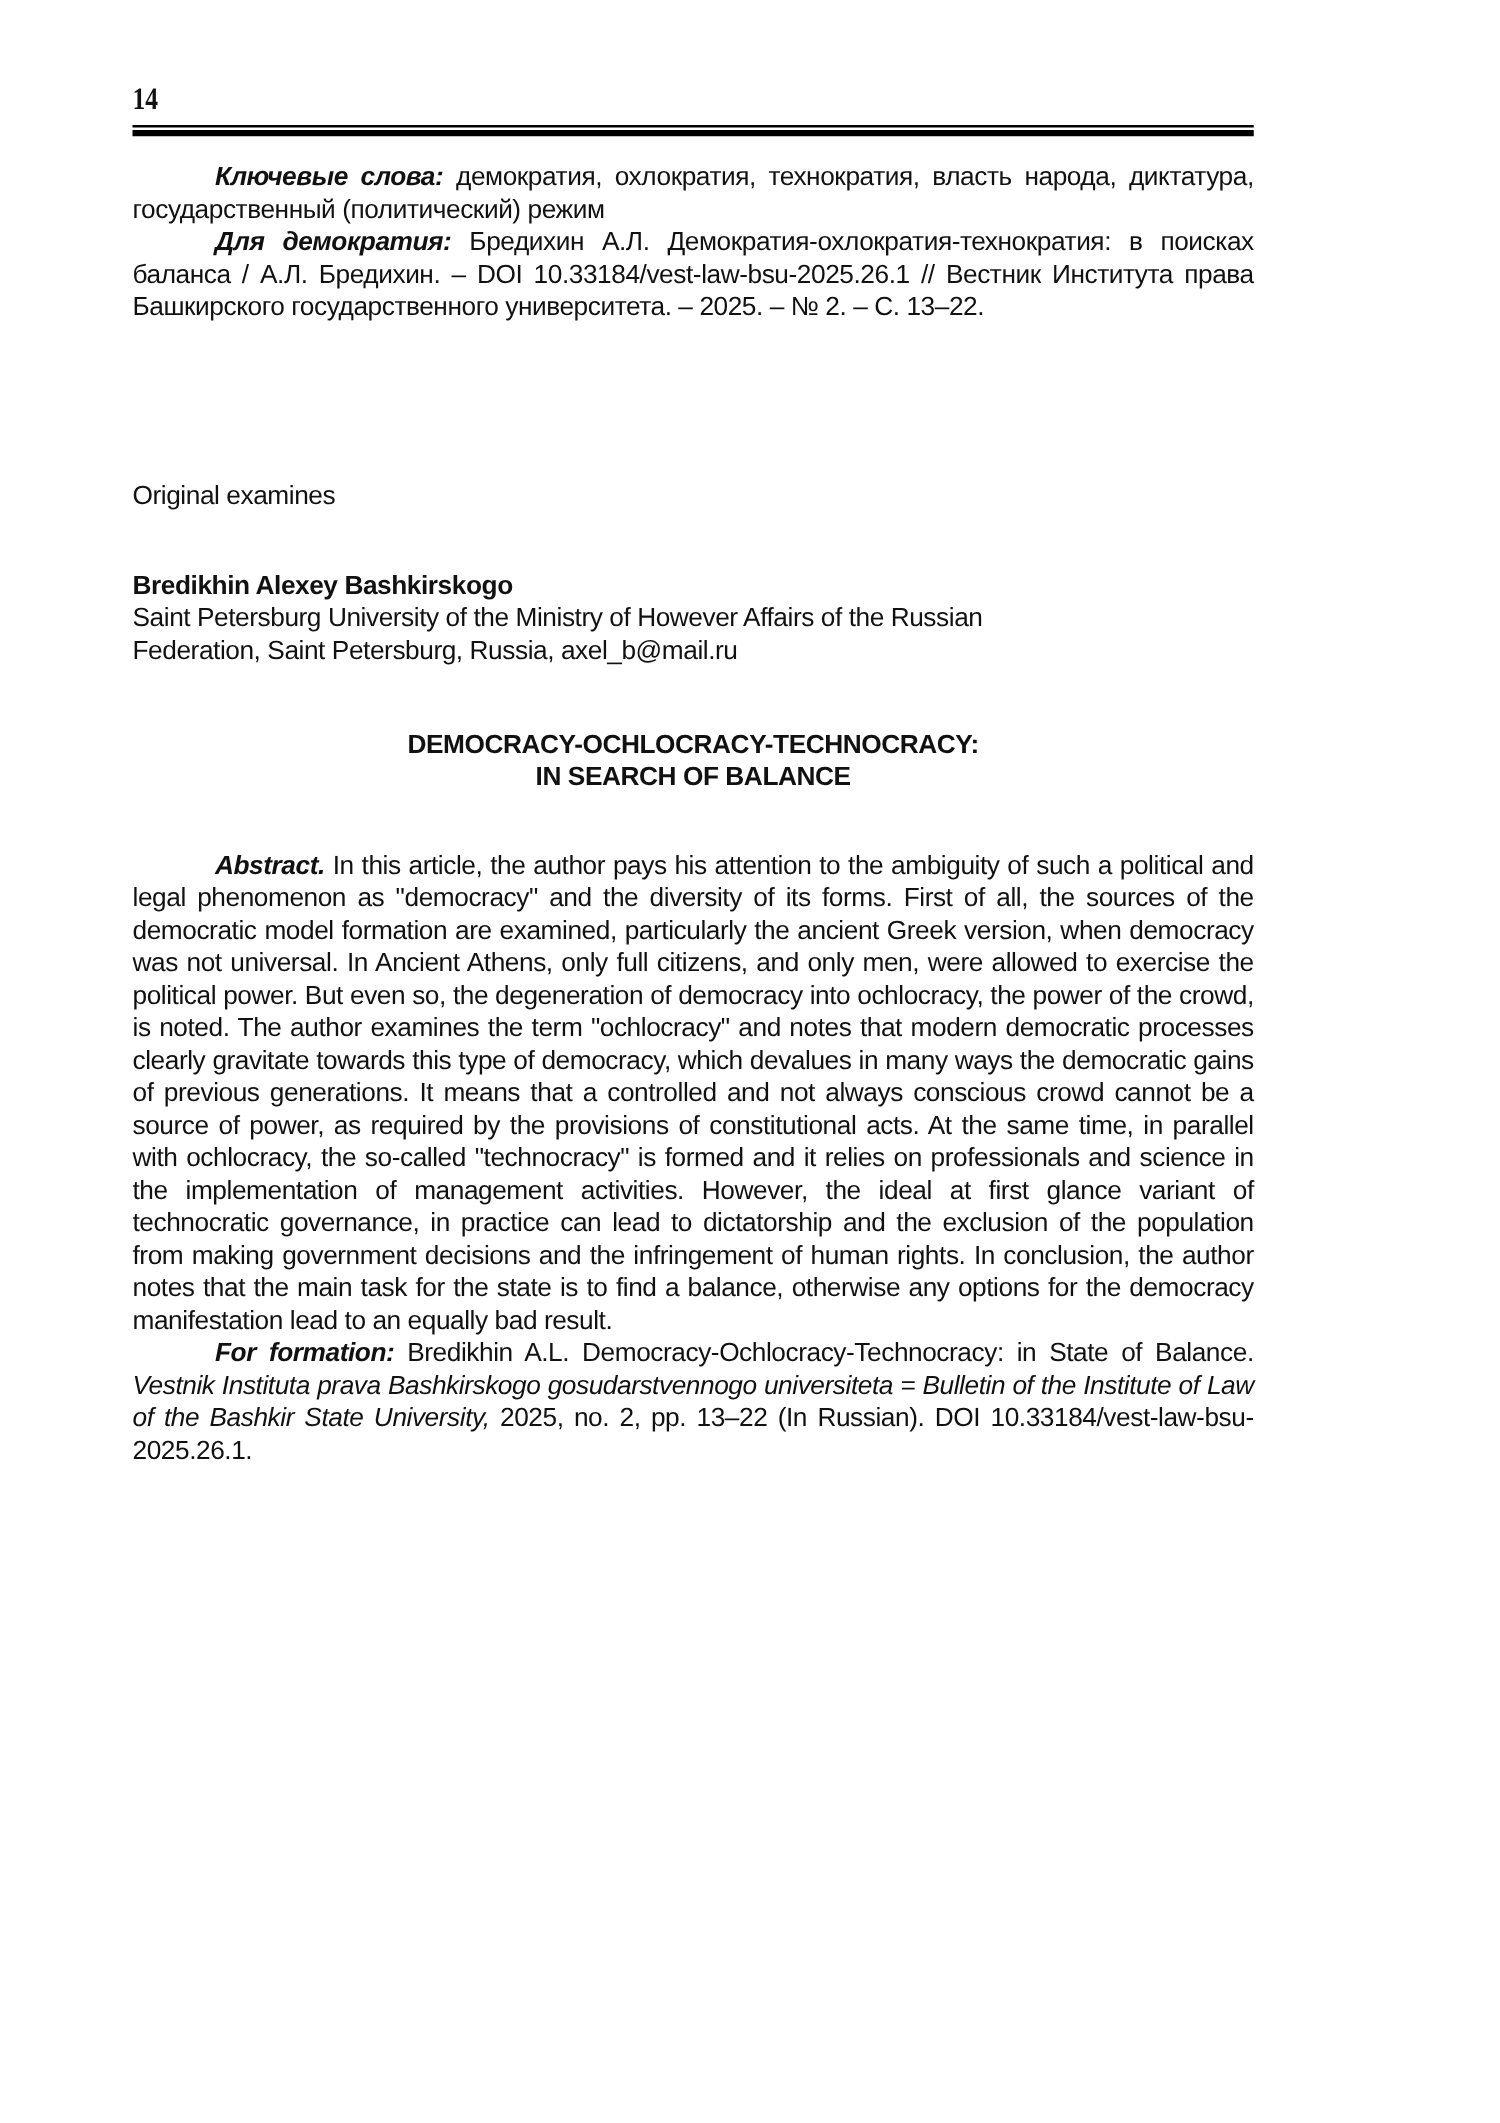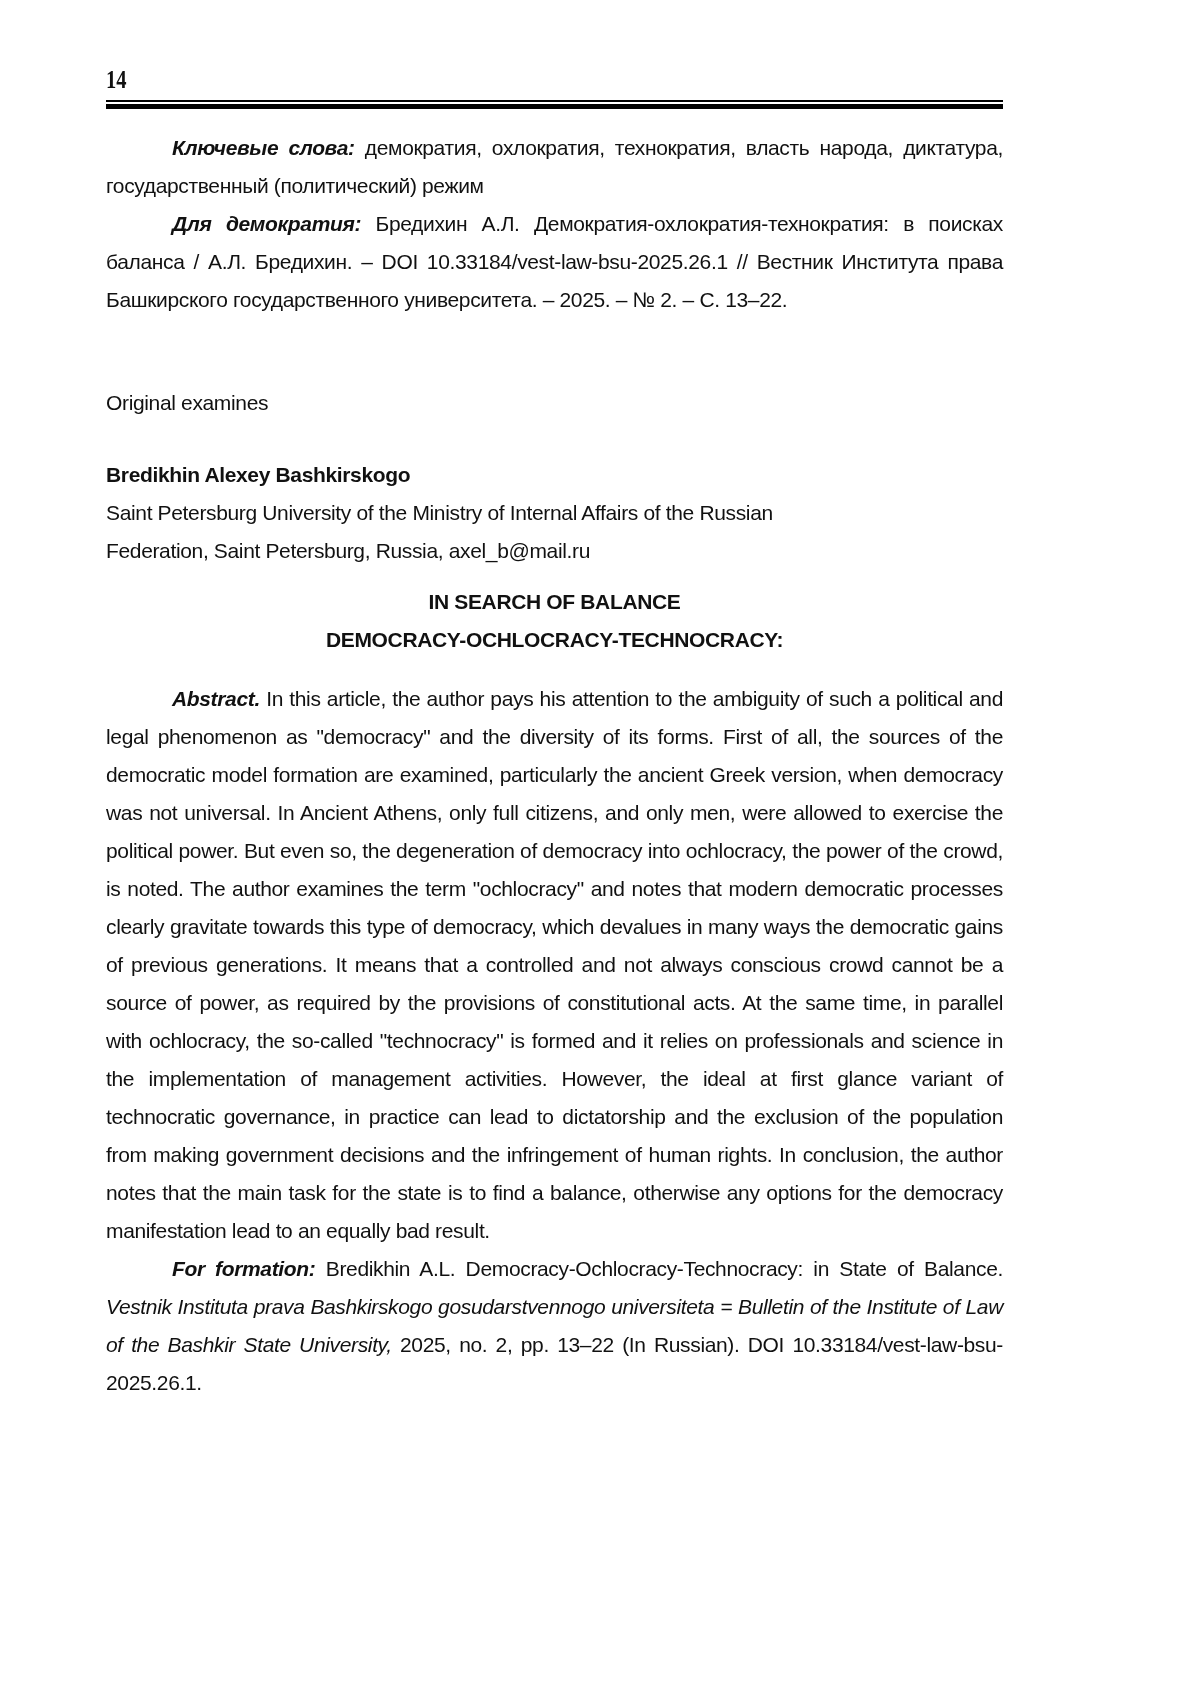--- a/index.html
+++ b/index.html
@@ -1,20 +1,20 @@
 <!DOCTYPE html>
 <html><head>
 <meta charset="utf-8">
 <style>
   html, body { margin:0; padding:0; background:#ffffff; }
   body { width:1200px; height:1698px; position:relative; overflow:hidden; color:#111; }
   .page-num { position:absolute; left:106px; top:66px; font-family:"Liberation Serif", serif; font-weight:bold; font-size:25px; transform:scaleX(0.82); transform-origin:left top; }
   .rule-thin { position:absolute; left:106px; top:100px; width:897px; height:2px; background:#000; }
   .rule-thick { position:absolute; left:106px; top:104px; width:897px; height:5px; background:#000; }
-  .block { position:absolute; left:106px; width:897px; font-family:"Liberation Sans", sans-serif; font-size:22.5px; line-height:38px; }
+  .block { position:absolute; left:106px; width:897px; font-family:"Liberation Sans", sans-serif; font-size:22.5px; line-height:26px; }
   .para { text-align:justify; text-align-last:left; margin:0; }
   .indent { text-indent:66px; }
   .b { font-weight:bold; }
   .i { font-style:italic; }
   .center { text-align:center; font-weight:bold; }
   
   .sq { font-size:21px; letter-spacing:-0.35px; word-spacing:0px; }
 </style>
 </head>
 <body>
@@ -29,27 +29,27 @@
   </p>
   <p class="para indent">
     <span class="b i">Для демократия:</span><span> Бредихин А.Л. Демократия-охлократия-технократия: в поисках баланса / А.Л. Бредихин. – DOI 10.33184/vest-law-bsu-2025.26.1 // Вестник Института права Башкирского государственного университета. – 2025. – № 2. – С. 13–22.</span>
   </p>
 </div>
 
 <div class="block sq" style="top:384px;">Original examines</div>
 
 <div class="block sq" style="top:456px;">
   <div class="b">Bredikhin Alexey Bashkirskogo</div>
-  <div>Saint Petersburg University of the Ministry of Internal Affairs of the Russian</div>
+  <div>Saint Petersburg University of the Ministry of However Affairs of the Russian</div>
   <div>Federation, Saint Petersburg, Russia, axel_b@mail.ru</div>
 </div>
 
 <div class="block sq center" style="top:583px;">
+  <div>DEMOCRACY-OCHLOCRACY-TECHNOCRACY:</div>
   <div>IN SEARCH OF BALANCE</div>
-  <div>DEMOCRACY-OCHLOCRACY-TECHNOCRACY:</div>
 </div>
 
 <div class="block sq" style="top:680px;">
   <p class="para indent">
     <span class="b i">Abstract.</span><span> In this article, the author pays his attention to the ambiguity of such a political and legal phenomenon as "democracy" and the diversity of its forms. First of all, the sources of the democratic model formation are examined, particularly the ancient Greek version, when democracy was not universal. In Ancient Athens, only full citizens, and only men, were allowed to exercise the political power. But even so, the degeneration of democracy into ochlocracy, the power of the crowd, is noted. The author examines the term "ochlocracy" and notes that modern democratic processes clearly gravitate towards this type of democracy, which devalues in many ways the democratic gains of previous generations. It means that a controlled and not always conscious crowd cannot be a source of power, as required by the provisions of constitutional acts. At the same time, in parallel with ochlocracy, the so-called "technocracy" is formed and it relies on professionals and science in the implementation of management activities. However, the ideal at first glance variant of technocratic governance, in practice can lead to dictatorship and the exclusion of the population from making government decisions and the infringement of human rights. In conclusion, the author notes that the main task for the state is to find a balance, otherwise any options for the democracy manifestation lead to an equally bad result.</span>
   </p>
   <p class="para indent">
     <span class="b i">For formation:</span><span> Bredikhin A.L. Democracy-Ochlocracy-Technocracy: in State of Balance. </span><span class="i">Vestnik Instituta prava Bashkirskogo gosudarstvennogo universiteta = Bulletin of the Institute of Law of the Bashkir State University,</span><span> 2025, no. 2, pp. 13–22 (In Russian). DOI 10.33184/vest-law-bsu-2025.26.1.</span>
   </p>
 </div>

